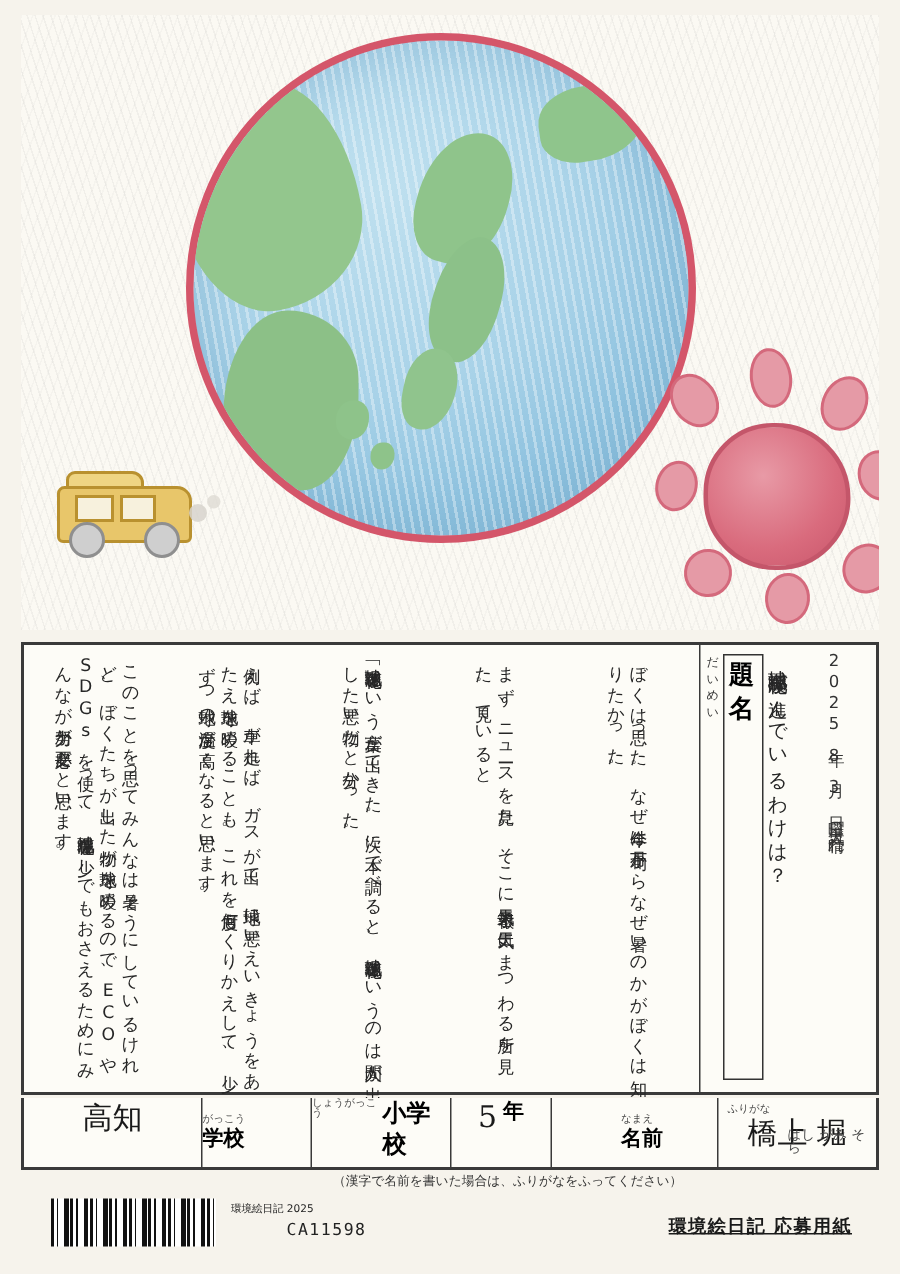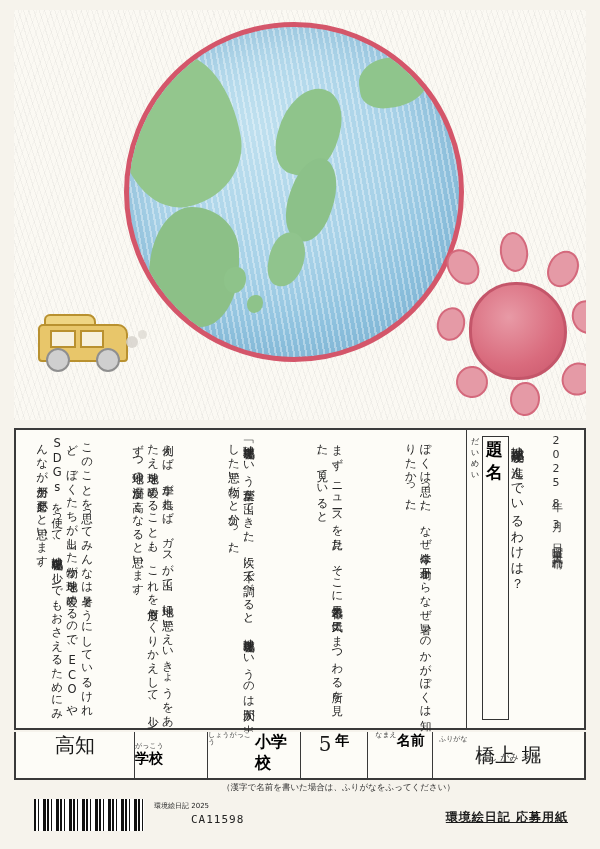--- a/index.html
+++ b/index.html
@@ -136,21 +136,21 @@
     box-sizing:border-box;
   }
   .cell{display:flex;align-items:flex-start;justify-content:center;position:relative;}
   .cell + .cell{border-left:1px solid #3a3a3a;}
   .lbl-box{width:72px;flex-direction:column;font-size:14px;font-weight:bold;}
   .ruby{font-size:7px;font-weight:normal;color:#444;line-height:1;}
   .val{font-size:20px;font-family:"DejaVu Serif", serif;color:#1a1a1a;}
   .w-school{width:118px;}
   .w-sho{width:92px;font-size:16px;font-weight:bold;}
   .w-grade{width:66px;}
-  .w-namelbl{width:64px;font-size:14px;font-weight:bold;}
+  .w-namelbl{width:64px;flex-direction:column;font-size:14px;font-weight:bold;padding-left:46px;}
   .w-name{flex:1;}
   .note{
     position:absolute;left:222px;top:782px;font-size:8.5px;color:#333;
   }
   
   .footer{
     position:absolute;left:14px;top:795px;width:572px;height:44px;
   }
   .barcode{
     position:absolute;left:20px;top:4px;width:110px;height:32px;

